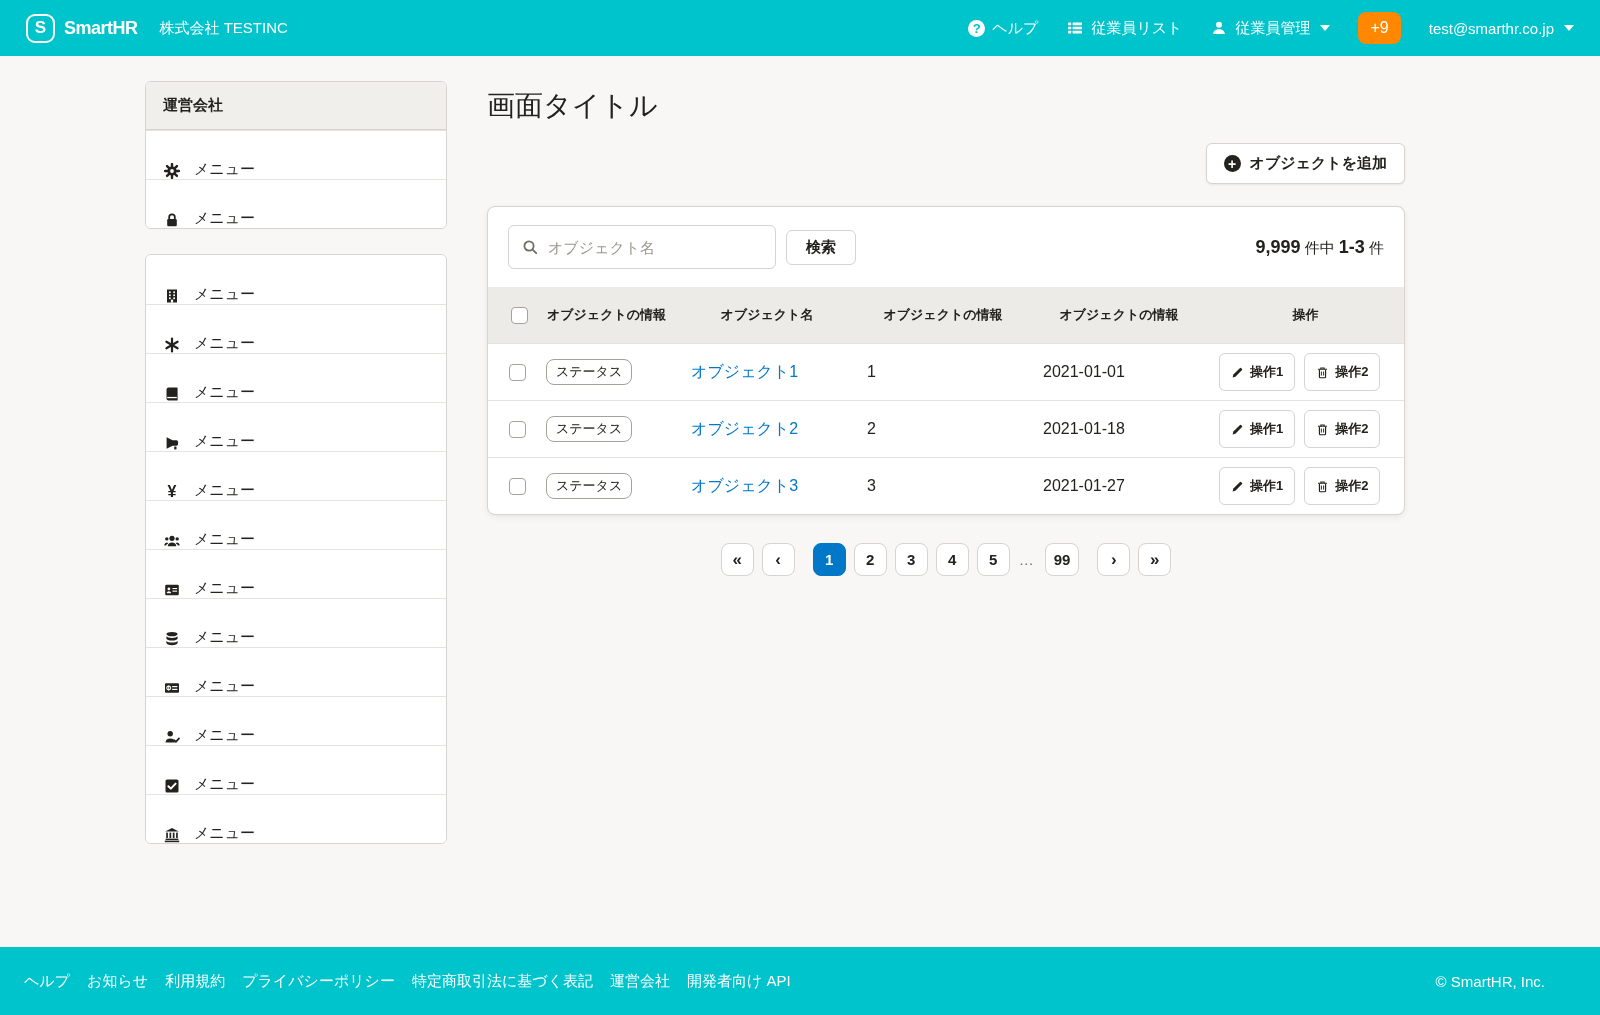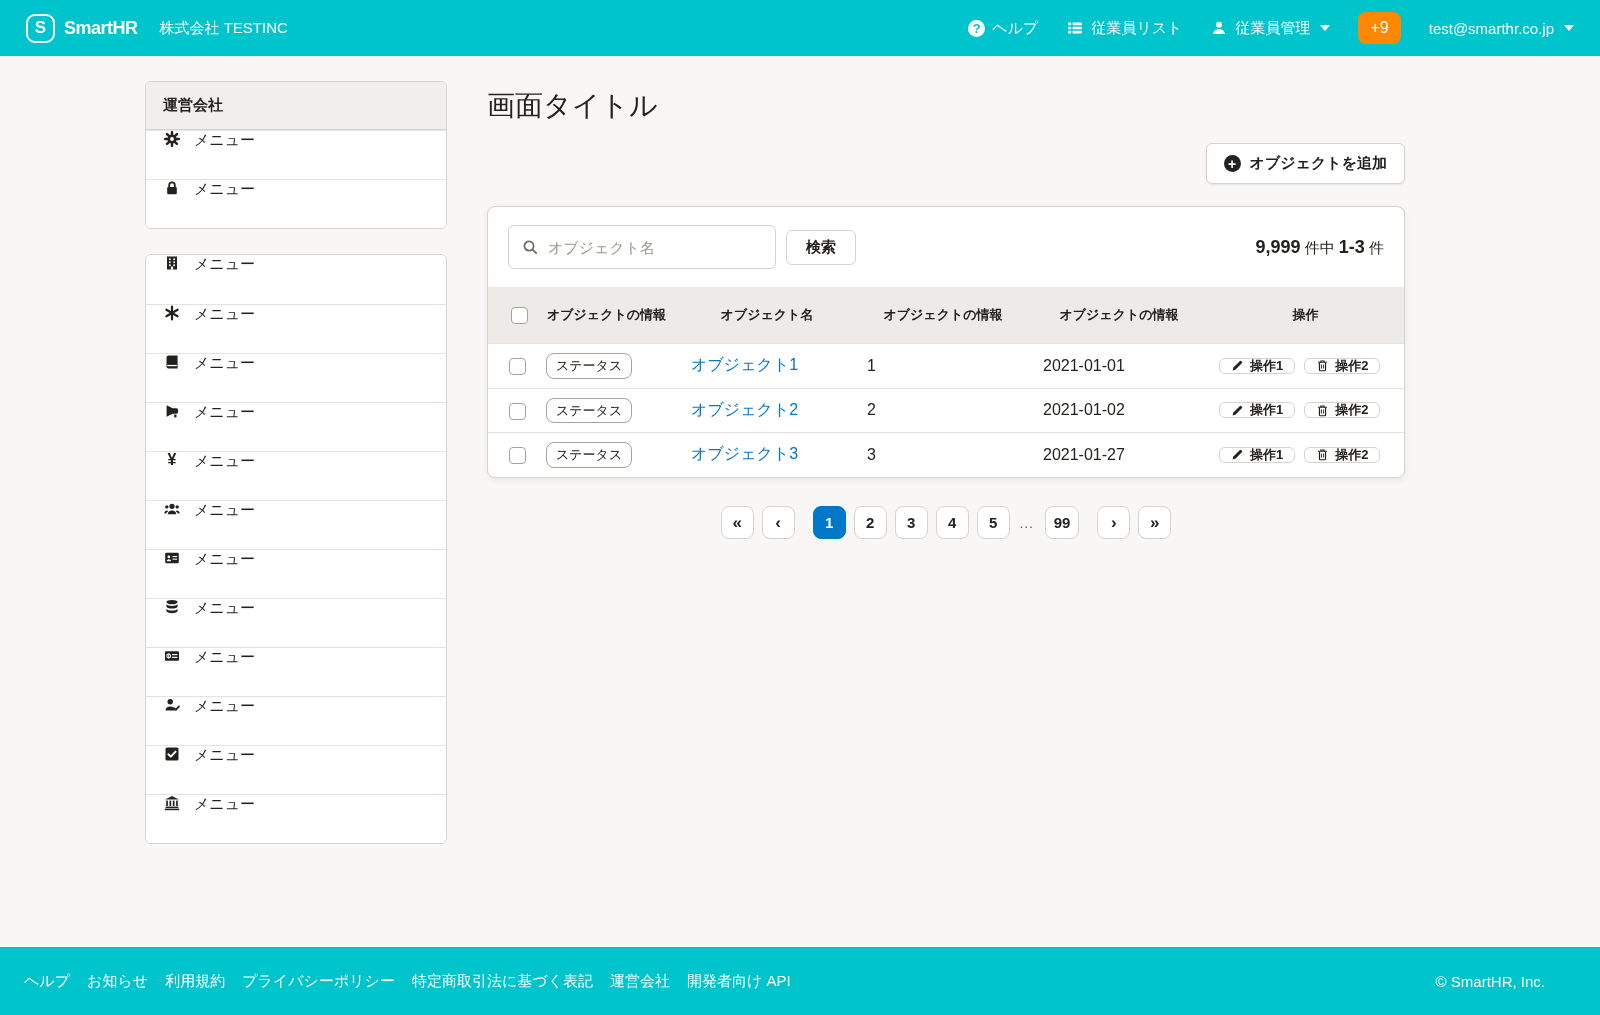--- a/index.html
+++ b/index.html
@@ -52,21 +52,21 @@
   .sidebar{width:302px;flex-shrink:0;}
   .side-card{
     background:#fff;border:1px solid var(--border);border-radius:6px;
     overflow:hidden;margin-bottom:25px;
   }
   .side-title{
     background:#f1efec;border-bottom:1px solid var(--border);
     padding:14px 17px;font-size:15px;font-weight:bold;
   }
   .side-item{
-    display:flex;align-items:flex-start;gap:13px;height:49px;padding:0 17px;
+    display:flex;align-items:flex-end;gap:13px;height:49px;padding:0 17px;
     font-size:15px;border-top:1px solid var(--line);cursor:pointer;background:#fff;
   }
   .side-item:first-of-type{border-top:none;}
   .icon{display:inline-flex;width:18px;justify-content:center;color:var(--text);flex-shrink:0;}
   .icon svg{display:block;}
   .yen-glyph{font-size:16px;font-weight:bold;line-height:1;}
   
   .main{flex:1;min-width:0;}
   .page-title{font-size:28px;font-weight:400;margin:6px 0 18px;}
   .page-desc{font-size:16px;line-height:1.55;margin-bottom:30px;}
@@ -113,21 +113,21 @@
     display:inline-block;width:17px;height:17px;background:#fff;
     border:1px solid #a5a29b;border-radius:4px;cursor:pointer;vertical-align:middle;
   }
   .status-badge{
     display:inline-block;border:1px solid #a5a29b;border-radius:8px;background:#fff;
     padding:4px 9px;font-size:13px;line-height:1.2;white-space:nowrap;
   }
   .obj-link{color:var(--blue);text-decoration:none;cursor:pointer;}
   .actions{display:flex;gap:9px;}
   .act-btn{
-    display:inline-flex;align-items:center;gap:6px;height:16px;padding:0 11px;
+    display:inline-flex;align-items:center;gap:6px;height:38px;padding:0 11px;
     background:#fff;border:1px solid var(--border);border-radius:6px;
     font-family:inherit;font-size:13px;font-weight:bold;color:var(--text);cursor:pointer;white-space:nowrap;
   }
   .act-btn .icon{width:13px;}
   
   .pagination{display:flex;justify-content:center;align-items:center;gap:8px;margin-top:28px;}
   .pg-btn{
     min-width:33px;height:33px;padding:0 8px;background:#fff;border:1px solid var(--border);
     border-radius:8px;font-family:inherit;font-size:15px;font-weight:bold;color:var(--text);
     display:grid;place-items:center;cursor:pointer;line-height:1;
@@ -437,21 +437,21 @@
                     <span>操作2</span>
                   </button>
                 </div>
               </td>
             </tr>
             <tr>
               <td class="col-check"><span class="checkbox"></span></td>
               <td><span class="status-badge">ステータス</span></td>
               <td><a class="obj-link">オブジェクト2</a></td>
               <td>2</td>
-              <td>2021-01-02</td>
+              <td>2021-01-18</td>
               <td>
                 <div class="actions">
                   <button class="act-btn">
                     <span class="icon">
                       <svg viewBox="0 0 16 16" width="13" height="13" fill="currentColor">
                         <path d="M2 14l.9-3.4 8.2-8.2a.8.8 0 0 1 1.1 0l1.4 1.4a.8.8 0 0 1 0 1.1L5.4 13.1z"></path>
                       </svg>
                     </span>
                     <span>操作1</span>
                   </button>

